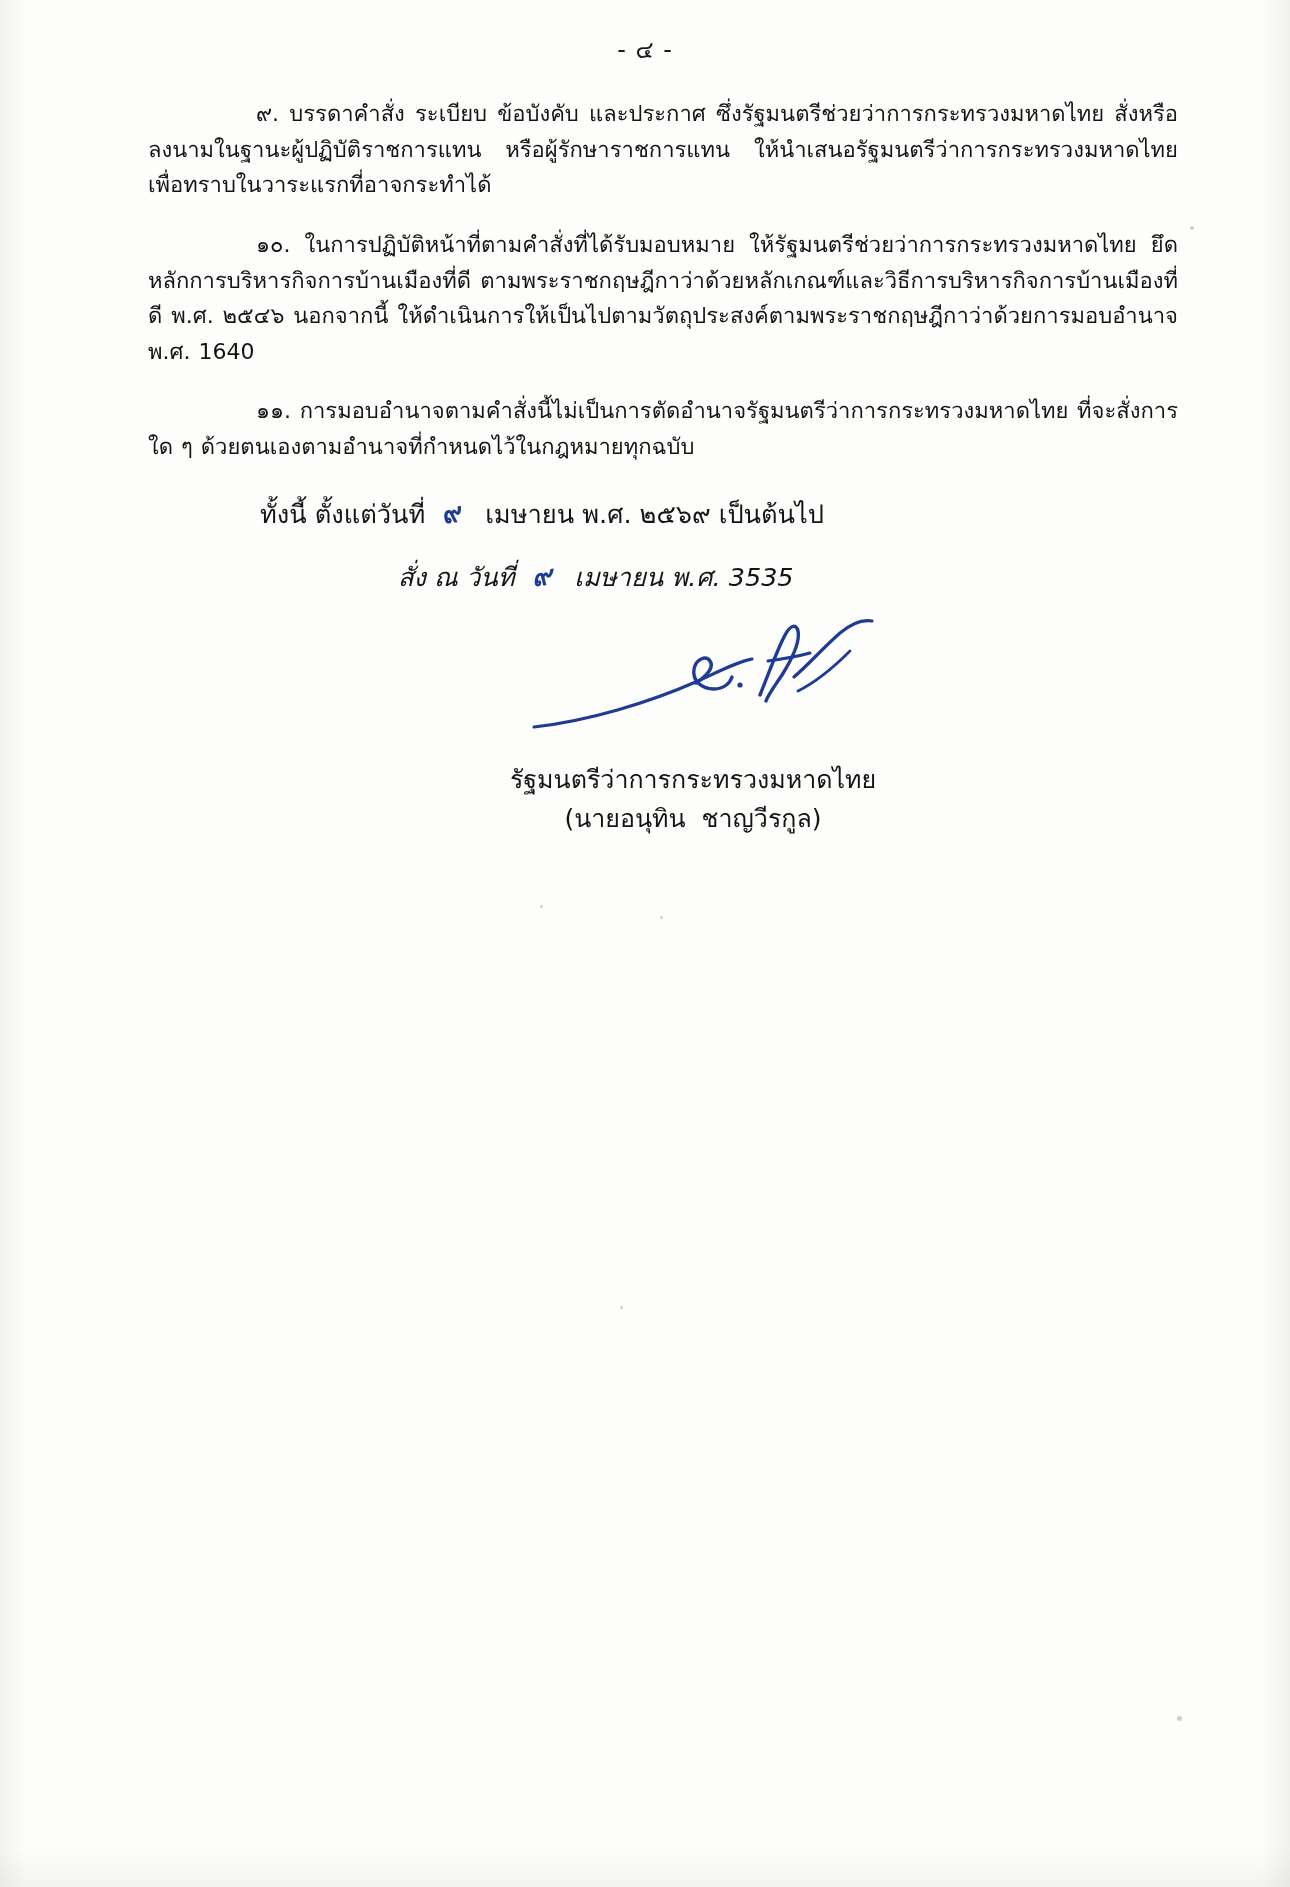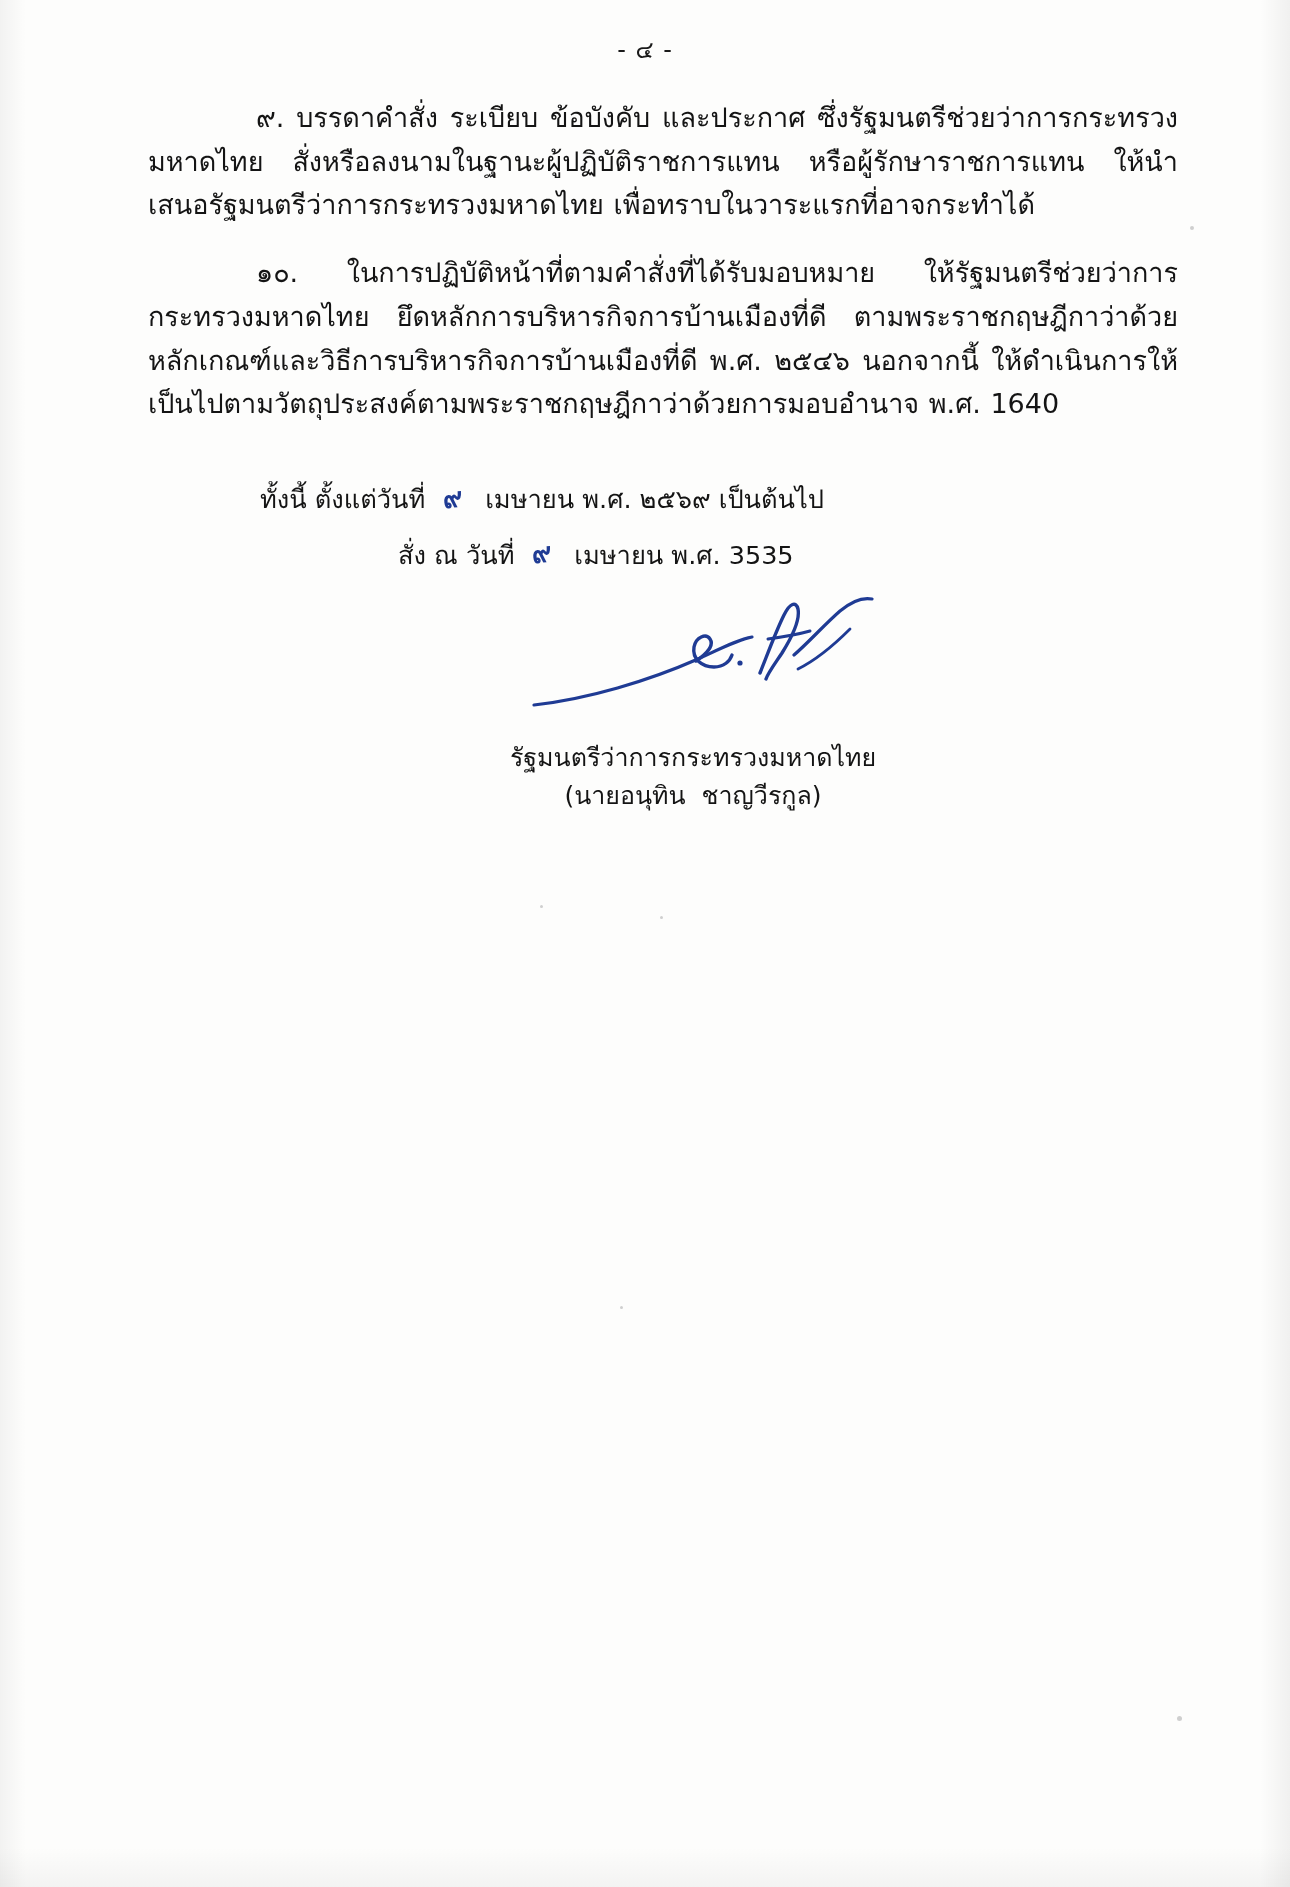--- a/index.html
+++ b/index.html
@@ -53,21 +53,21 @@
 
   .content {
     position: absolute;
     left: 148px;
     top: 96px;
     width: 1030px;
   }
 
   p.para {
     margin: 0 0 14px 0;
-    font-size: 27px;
+    font-size: 22px;
     line-height: 1.62;
     text-align: justify;
     text-justify: inter-word;
     text-indent: 108px;
     color: #141414;
     word-spacing: 1px;
   }
   p.para:last-child { margin-bottom: 0; }
 
   .spacer-10 { height: 10px; }
@@ -77,21 +77,21 @@
     font-size: 25.5px;
     line-height: 1.6;
     color: #141414;
   }
   .closing-line {
     display: flex;
     align-items: center;
     white-space: pre;
   }
   .closing-line.l1 { padding-left: 112px; }
-  .closing-line.l2 { padding-left: 250px; margin-top: 12px; }
+  .closing-line.l2 { padding-left: 250px; margin-top: 20px; font-style: italic; }
 
   .hand-date {
     font-family: "DejaVu Serif", "Liberation Serif", serif;
     color: #1f3b94;
     font-size: 27px;
     font-weight: 600;
     padding: 0 22px 0 18px;
     transform: rotate(-6deg) translateY(-2px);
     display: inline-block;
   }
@@ -144,20 +144,21 @@
   <div class="content">
 
     <p class="para">๙. บรรดาคำสั่ง ระเบียบ ข้อบังคับ และประกาศ ซึ่งรัฐมนตรีช่วยว่าการกระทรวงมหาดไทย สั่งหรือลงนามในฐานะผู้ปฏิบัติราชการแทน หรือผู้รักษาราชการแทน ให้นำเสนอรัฐมนตรีว่าการกระทรวงมหาดไทย เพื่อทราบในวาระแรกที่อาจกระทำได้</p>
 
     <div class="spacer-10"></div>
 
     <p class="para">๑๐. ในการปฏิบัติหน้าที่ตามคำสั่งที่ได้รับมอบหมาย ให้รัฐมนตรีช่วยว่าการกระทรวงมหาดไทย ยึดหลักการบริหารกิจการบ้านเมืองที่ดี ตามพระราชกฤษฎีกาว่าด้วยหลักเกณฑ์และวิธีการบริหารกิจการบ้านเมืองที่ดี พ.ศ. ๒๕๔๖ นอกจากนี้ ให้ดำเนินการให้เป็นไปตามวัตถุประสงค์ตามพระราชกฤษฎีกาว่าด้วยการมอบอำนาจ พ.ศ. 1640</p>
 
     <div class="spacer-10"></div>
 
+    <p class="para">๑๑. การมอบอำนาจตามคำสั่งนี้ไม่เป็นการตัดอำนาจรัฐมนตรีว่าการกระทรวงมหาดไทย ที่จะสั่งการใด ๆ ด้วยตนเองตามอำนาจที่กำหนดไว้ในกฎหมายทุกฉบับ</p>
 
     <div class="closing">
 
       <div class="closing-line l1">
         <span>ทั้งนี้ ตั้งแต่วันที่</span>
         <span class="hand-date">๙</span>
         <span>เมษายน พ.ศ. ๒๕๖๙ เป็นต้นไป</span>
       </div>
 
       <div class="closing-line l2">

